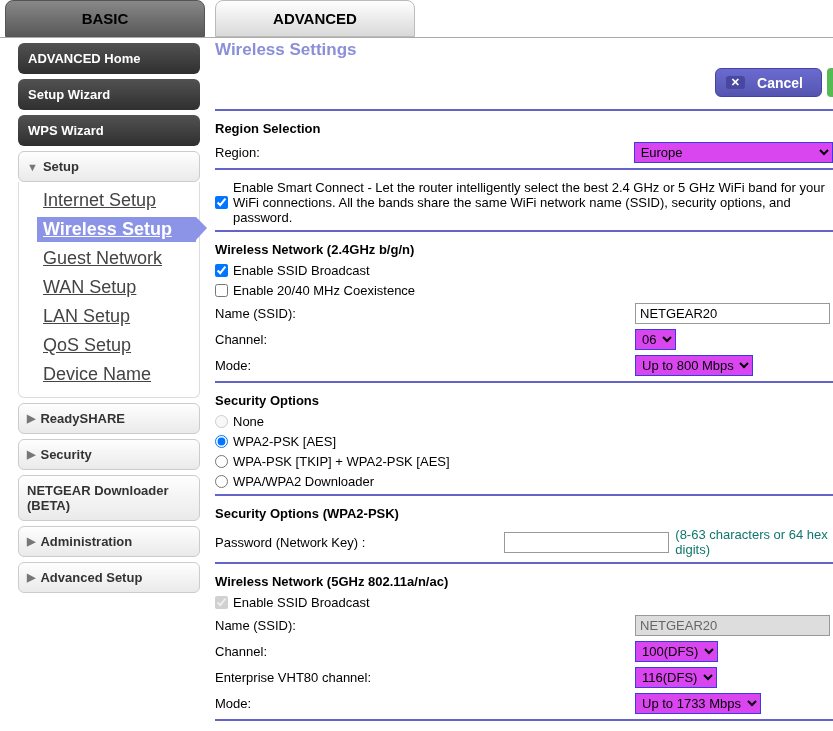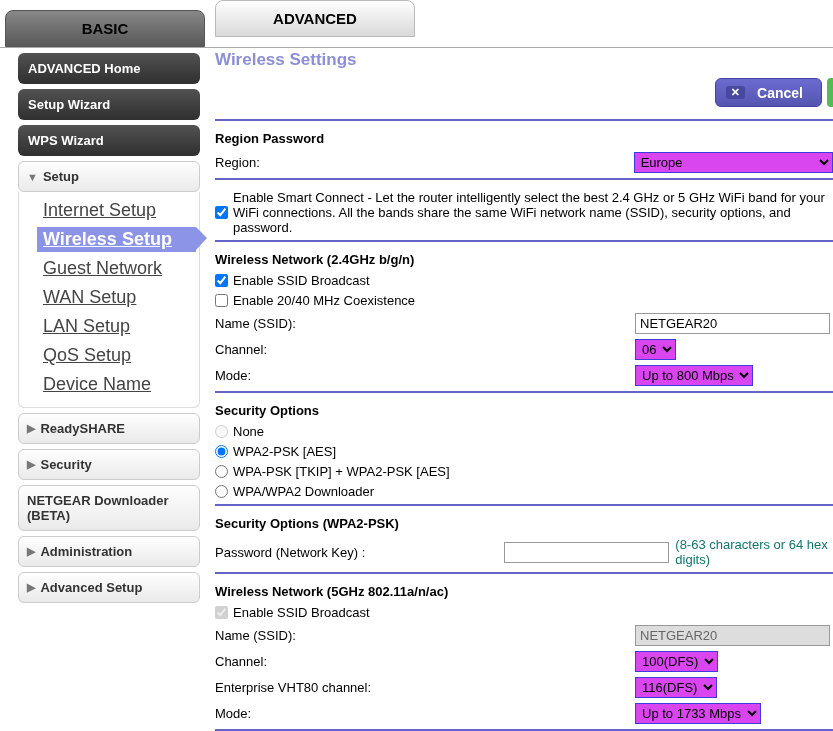--- a/index.html
+++ b/index.html
@@ -1,19 +1,19 @@
 <!DOCTYPE html>
 <html><head>
 <meta charset="utf-8">
 <style>
 * { box-sizing: border-box; margin: 0; padding: 0; }
 body { font-family: Arial, sans-serif; font-size: 13px; color: #000; background: #fff; width: 833px; }
 .tabs { display: flex; margin-left: 5px; }
 .tab { width: 200px; height: 37px; border-top-left-radius: 8px; border-top-right-radius: 8px; display: flex; align-items: center; justify-content: center; font-size: 15px; font-weight: bold; margin-right: 10px; }
-.tab-basic { background: linear-gradient(#888, #585858); color: #000; border: 1px solid #555; margin-top: 10px; }
+.tab-basic { background: linear-gradient(#888, #585858); color: #000; border: 1px solid #555; }
 .tab-advanced { background: linear-gradient(#fefefe, #d9d9d9); color: #000; border: 1px solid #bbb; }
 .tab-border { border-bottom: 1px solid #aaa; margin-bottom: 0; }
 .layout { display: flex; }
 .sidebar { width: 205px; padding: 5px 5px 0 18px; }
 .sidebar-item { background: linear-gradient(#525252, #2f2f2f); color: #fff; border-radius: 6px; padding: 8px 10px; margin-bottom: 5px; font-weight: bold; font-size: 13px; cursor: pointer; }
 .sidebar-expand { background: linear-gradient(#fefefe, #eaeaea); color: #333; border: 1px solid #ccc; border-radius: 6px; padding: 7px 8px; margin-bottom: 5px; font-weight: bold; font-size: 13px; display: flex; align-items: center; cursor: pointer; }
 .sidebar-expand .arrow { margin-right: 5px; color: #777; font-size: 11px; }
 .sidebar-sub { margin-left: 12px; margin-bottom: 4px; }
 .sidebar-sub a { color: #444; text-decoration: underline; font-size: 18px; line-height: 23px; cursor: pointer; text-align: right; }
 .sidebar-sub.active { background: #8c94e8; position: relative; }
@@ -91,21 +91,21 @@
     <div class="page-title">Wireless Settings</div>
     <div class="btnbar">
       <div class="btn-cancel">
         <span class="x">✕</span>
         <span>Cancel</span>
       </div>
       <div class="greenbit"></div>
     </div>
     <hr class="hr-purple">
 
-    <div class="section-title">Region Password</div>
+    <div class="section-title">Region Selection</div>
     <div class="row">
       <label class="lbl">Region:</label>
       <select style="width:200px"><option>Europe</option></select>
     </div>
     <hr class="hr-purple">
 
     <div class="field">
       <input type="checkbox" class="chk" checked="" style="">
       <span>Enable Smart Connect - Let the router intelligently select the best 2.4 GHz or 5 GHz WiFi band for your WiFi connections. All the bands share the same WiFi network name (SSID), security options, and password.</span>
     </div>

